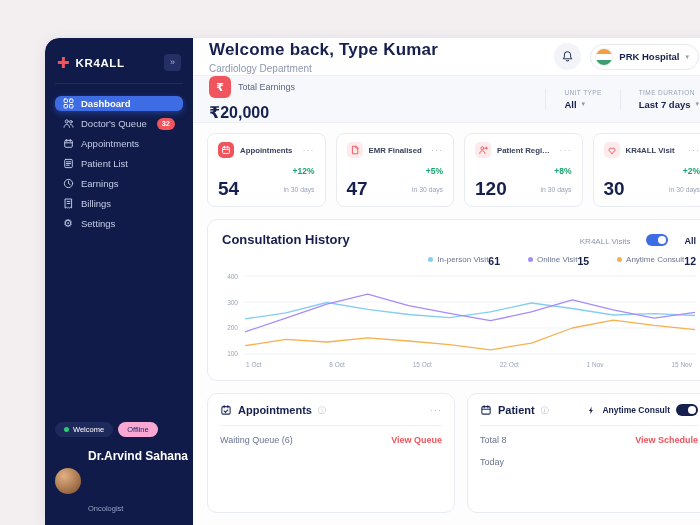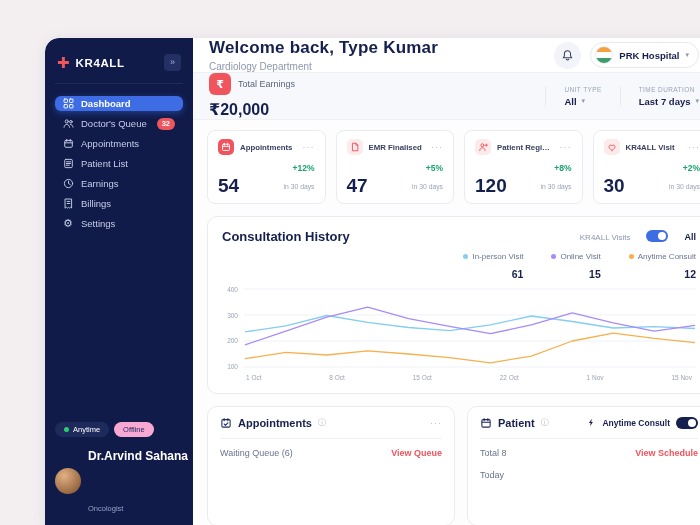--- a/index.html
+++ b/index.html
@@ -101,21 +101,21 @@
   .c-head { display:flex; align-items:center; }
   .c-title { font-size:13px; font-weight:bold; color:#16204e;}
   .c-toggle { margin-left:auto; display:flex; align-items:flex-end; gap:16px;}
   .c-toggle .tl { font-size:8px; color:#8f97ad; }
   .toggle { width:22px; height:12px; border-radius:7px; position:relative; display:inline-block; cursor:pointer;}
   .toggle::after { content:""; position:absolute; top:2px; width:8px; height:8px; border-radius:50%; background:#fff;}
   .toggle.on-blue { background:#3d6ce5; } .toggle.on-blue::after { right:2px; }
   .toggle.on-navy { background:#16204e; } .toggle.on-navy::after { right:2px; }
   .c-toggle .tv { font-size:9px; font-weight:bold; color:#16204e;}
   .legend { display:flex; justify-content:flex-end; gap:28px; margin-top:8px; }
-  .lg { display:flex; flex-direction:column; align-items:flex-end; gap:7px;}
+  .lg { display:flex; flex-direction:row; align-items:flex-start; gap:0;}
   .lg-top { display:flex; align-items:center; gap:4px; font-size:8px; color:#6b7490; white-space:nowrap;}
   .lg-dot { width:5px; height:5px; border-radius:50%; display:inline-block;}
   .lg-val { font-size:10.5px; font-weight:bold; color:#16204e;}
   .chart-wrap { display:flex; gap:6px; margin-top:6px; }
   .ycol { display:flex; flex-direction:column; justify-content:space-between; height:84px;
     width:16px; text-align:right; font-size:6.5px; color:#9aa3b8; padding:0 0 0 0;}
   .chart-wrap svg { flex:1; height:84px; }
   .xlabels { display:flex; justify-content:space-between; margin:4px 4px 0 24px;
     font-size:6.5px; color:#9aa3b8; }
   
@@ -197,21 +197,21 @@
       <div class="mi">
         <span class="gi">⚙</span>
         <span>Settings</span>
       </div>
     </nav>
 
     <div class="sb-bottom">
       <div class="status-row">
         <span class="chip online">
           <i class="dot"></i>
-          <span>Anytime</span>
+          <span>Welcome</span>
         </span>
         <span class="chip offline">
           <span>Offline</span>
         </span>
       </div>
       <div class="profile">
         <span class="avatar"></span>
         <span class="pmeta">
           <b>Dr.Arvind Sahana</b>
           <i>Oncologist</i>

